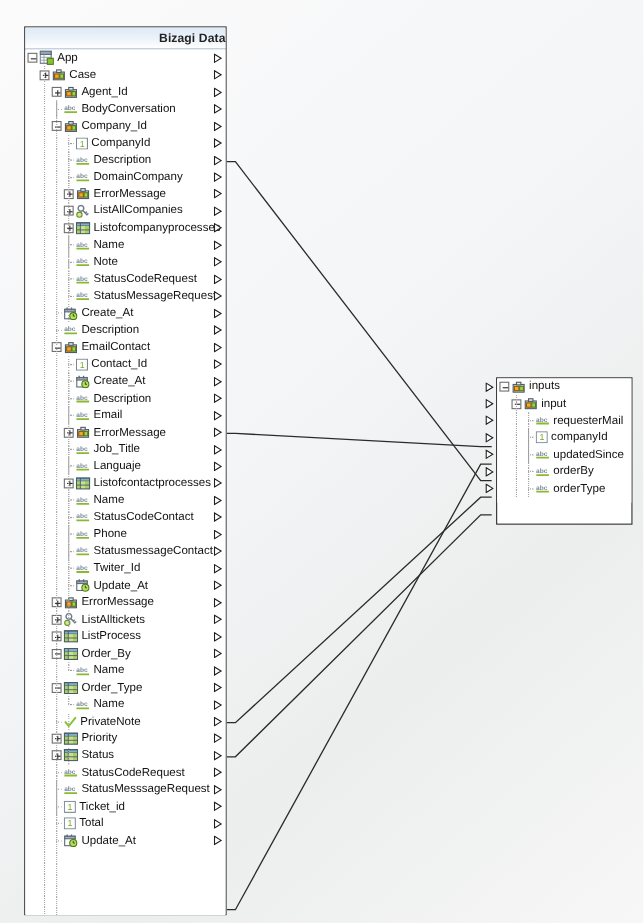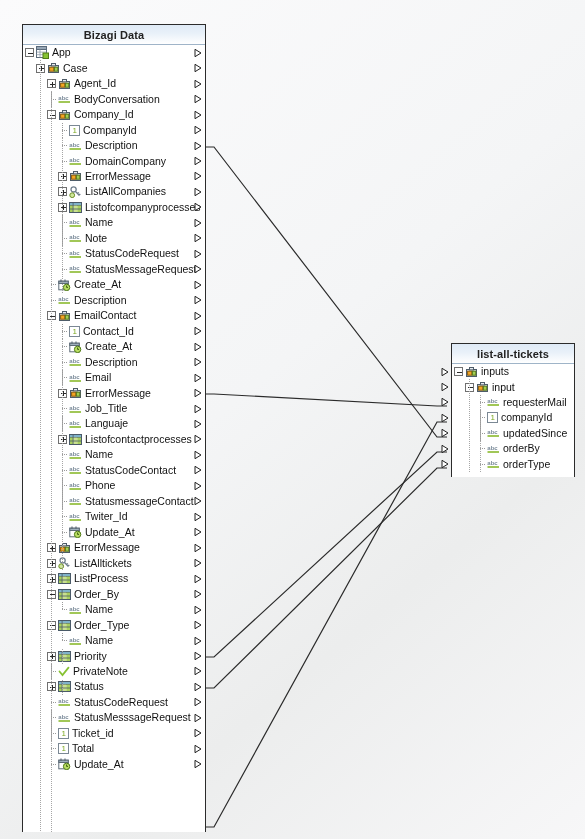--- a/index.html
+++ b/index.html
@@ -26,21 +26,21 @@
   
   .panel {
     position: absolute;
     background: #ffffff;
     border: 1px solid #2b2b2b;
     box-shadow: 0 0 0 0 rgba(0,0,0,0);
   }
   .panel-title {
     height: 20px;
     line-height: 20px;
-    text-align: center;
+    text-align: right;
     font-size: 11px;
     font-weight: bold;
     color: #232323;
     background: linear-gradient(180deg, #dfeaf6 0%, #e9f1f9 45%, #ffffff 100%);
     border-bottom: 1px solid #9fb4c8;
     letter-spacing: 0.1px;
     user-select: none;
   }
   .panel-body {
     position: relative;
@@ -776,54 +776,54 @@
           </svg>
           <span class="tlabel">Name</span>
           <span class="outarrow-wrap">
             <svg width="8" height="9" viewBox="0 0 8 9" class="ico" style="display: block;">
               <path d="M1 0.8 L7 4.5 L1 8.2 Z" fill="#ffffff" stroke="#1f1f1f" stroke-width="1" stroke-linejoin="miter"></path>
             </svg>
           </span>
         </div>
         <div class="trow">
           <span style="display: inline-block; flex: 0 0 auto; width: 24px; height: 15px;"></span>
+          <span class="guide tee"></span>
+          <span style="width: 2px; flex: 0 0 auto;"></span>
+          <svg width="12" height="11" viewBox="0 0 12 11" class="ico">
+            <path d="M1.5 5.5 L4.5 9 L10.5 1.6" stroke="#86c232" stroke-width="1.8" fill="none" stroke-linecap="round"></path>
+          </svg>
+          <span class="tlabel">PrivateNote</span>
+          <span class="outarrow-wrap">
+            <svg width="8" height="9" viewBox="0 0 8 9" class="ico" style="display: block;">
+              <path d="M1 0.8 L7 4.5 L1 8.2 Z" fill="#ffffff" stroke="#1f1f1f" stroke-width="1" stroke-linejoin="miter"></path>
+            </svg>
+          </span>
+        </div>
+        <div class="trow">
+          <span style="display: inline-block; flex: 0 0 auto; width: 24px; height: 15px;"></span>
           <span class="exp plus"></span>
           <svg width="13" height="11" viewBox="0 0 13 11" class="ico">
             <rect x="0.5" y="0.5" width="12" height="10" fill="#ffffff" stroke="#4a5a68" stroke-width="1"></rect>
             <rect x="0.5" y="0.5" width="12" height="3" fill="#7fb2c9" stroke="#4a5a68" stroke-width="1"></rect>
             <rect x="0.5" y="3.5" width="3.6" height="7" fill="#a9cf5e"></rect>
             <rect x="4.1" y="3.5" width="4.2" height="7" fill="#c9e08e"></rect>
             <rect x="8.3" y="3.5" width="4.2" height="7" fill="#a9cf5e"></rect>
             <line x1="0.5" x2="12.5" y1="7" y2="7" stroke="#4a5a68" stroke-width="0.8"></line>
             <line x1="4.1" x2="4.1" y1="0.5" y2="10.5" stroke="#4a5a68" stroke-width="0.8"></line>
             <rect x="0.5" y="0.5" width="12" height="10" fill="none" stroke="#4a5a68" stroke-width="1"></rect>
           </svg>
           <span class="tlabel">Priority</span>
           <span class="outarrow-wrap">
             <svg width="8" height="9" viewBox="0 0 8 9" class="ico" style="display: block;">
               <path d="M1 0.8 L7 4.5 L1 8.2 Z" fill="#ffffff" stroke="#1f1f1f" stroke-width="1" stroke-linejoin="miter"></path>
             </svg>
           </span>
         </div>
         <div class="trow">
           <span style="display: inline-block; flex: 0 0 auto; width: 24px; height: 15px;"></span>
-          <span class="guide tee"></span>
-          <span style="width: 2px; flex: 0 0 auto;"></span>
-          <svg width="12" height="11" viewBox="0 0 12 11" class="ico">
-            <path d="M1.5 5.5 L4.5 9 L10.5 1.6" stroke="#86c232" stroke-width="1.8" fill="none" stroke-linecap="round"></path>
-          </svg>
-          <span class="tlabel">PrivateNote</span>
-          <span class="outarrow-wrap">
-            <svg width="8" height="9" viewBox="0 0 8 9" class="ico" style="display: block;">
-              <path d="M1 0.8 L7 4.5 L1 8.2 Z" fill="#ffffff" stroke="#1f1f1f" stroke-width="1" stroke-linejoin="miter"></path>
-            </svg>
-          </span>
-        </div>
-        <div class="trow">
-          <span style="display: inline-block; flex: 0 0 auto; width: 24px; height: 15px;"></span>
           <span class="exp plus"></span>
           <svg width="13" height="11" viewBox="0 0 13 11" class="ico">
             <rect x="0.5" y="0.5" width="12" height="10" fill="#ffffff" stroke="#4a5a68" stroke-width="1"></rect>
             <rect x="0.5" y="0.5" width="12" height="3" fill="#7fb2c9" stroke="#4a5a68" stroke-width="1"></rect>
             <rect x="0.5" y="3.5" width="3.6" height="7" fill="#a9cf5e"></rect>
             <rect x="4.1" y="3.5" width="4.2" height="7" fill="#c9e08e"></rect>
             <rect x="8.3" y="3.5" width="4.2" height="7" fill="#a9cf5e"></rect>
             <line x1="0.5" x2="12.5" y1="7" y2="7" stroke="#4a5a68" stroke-width="0.8"></line>
             <line x1="4.1" x2="4.1" y1="0.5" y2="10.5" stroke="#4a5a68" stroke-width="0.8"></line>
             <rect x="0.5" y="0.5" width="12" height="10" fill="none" stroke="#4a5a68" stroke-width="1"></rect>
@@ -917,21 +917,20 @@
         <div class="rail" style="left: 17px; top: 15.48px; height: 774px;"></div>
         <div class="rail" style="left: 28px; top: 46.44px; height: 743.04px;"></div>
         <div class="rail" style="left: 39px; top: 92.88px; height: 154.8px;"></div>
         <div class="rail" style="left: 39px; top: 294.12px; height: 232.2px;"></div>
         <div class="rail" style="left: 39px; top: 603.72px; height: 15.48px;"></div>
         <div class="rail" style="left: 39px; top: 634.68px; height: 15.48px;"></div>
       </div>
   </div>
 
   <div class="panel" id="out-panel">
-    <div class="panel-title">list-all-tickets</div>
     <div class="panel-body" id="out-body">
         <div class="orow">
           <span style="display: inline-block; flex: 0 0 auto; width: 2px; height: 15px;"></span>
           <span class="exp"></span>
           <svg width="13" height="12" viewBox="0 0 13 12" class="ico">
             <rect x="1.5" y="3.5" width="10" height="7" fill="#cfd7dd" stroke="#4e5c68" stroke-width="1"></rect>
             <rect x="4.5" y="1.5" width="4" height="2.4" fill="#e7ecf0" stroke="#4e5c68" stroke-width="1"></rect>
             <rect x="2.6" y="5.2" width="4.2" height="4" fill="#f5a623" stroke="#8a5a0b" stroke-width="1"></rect>
             <rect x="7.4" y="5.2" width="3.4" height="4" fill="#a4cf52" stroke="#577a19" stroke-width="1"></rect>
           </svg>

